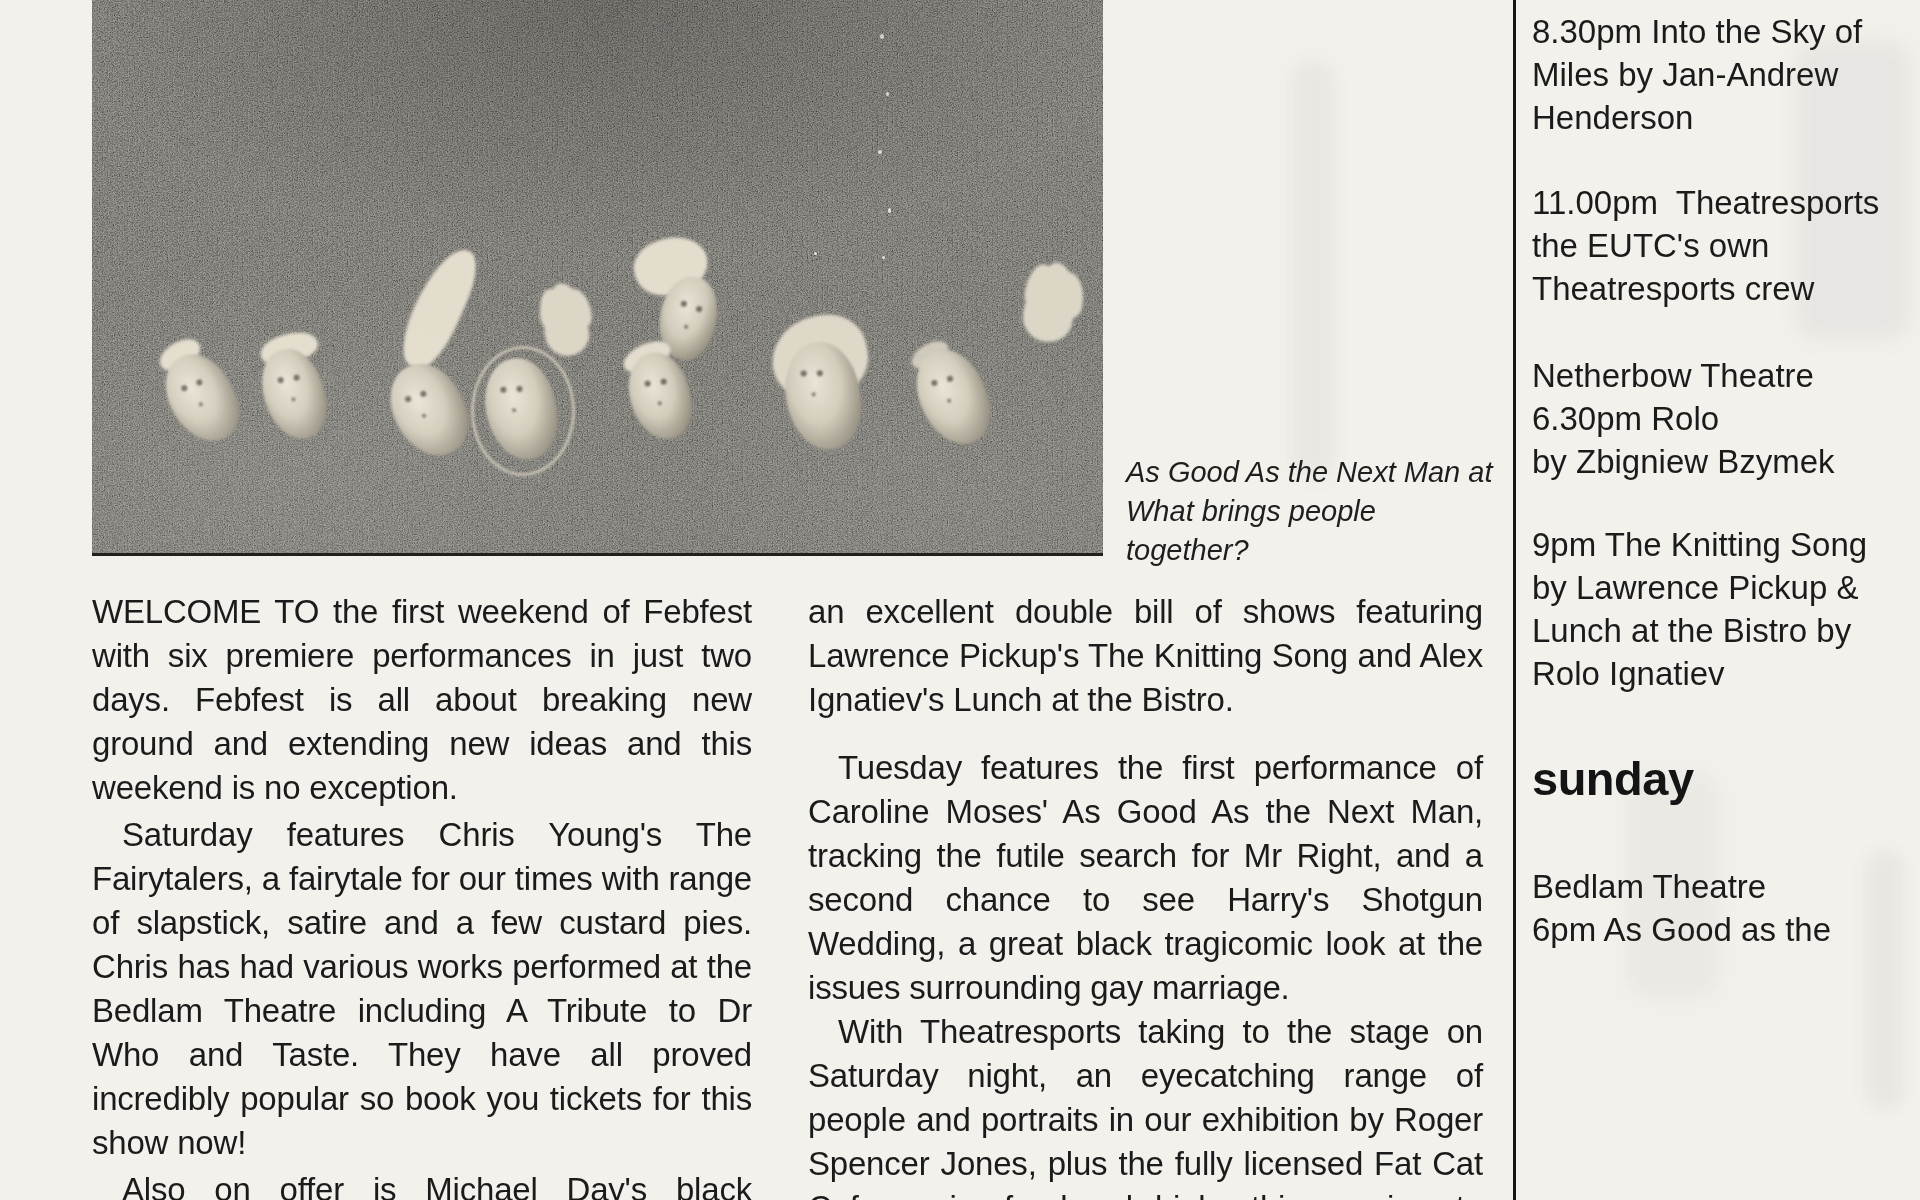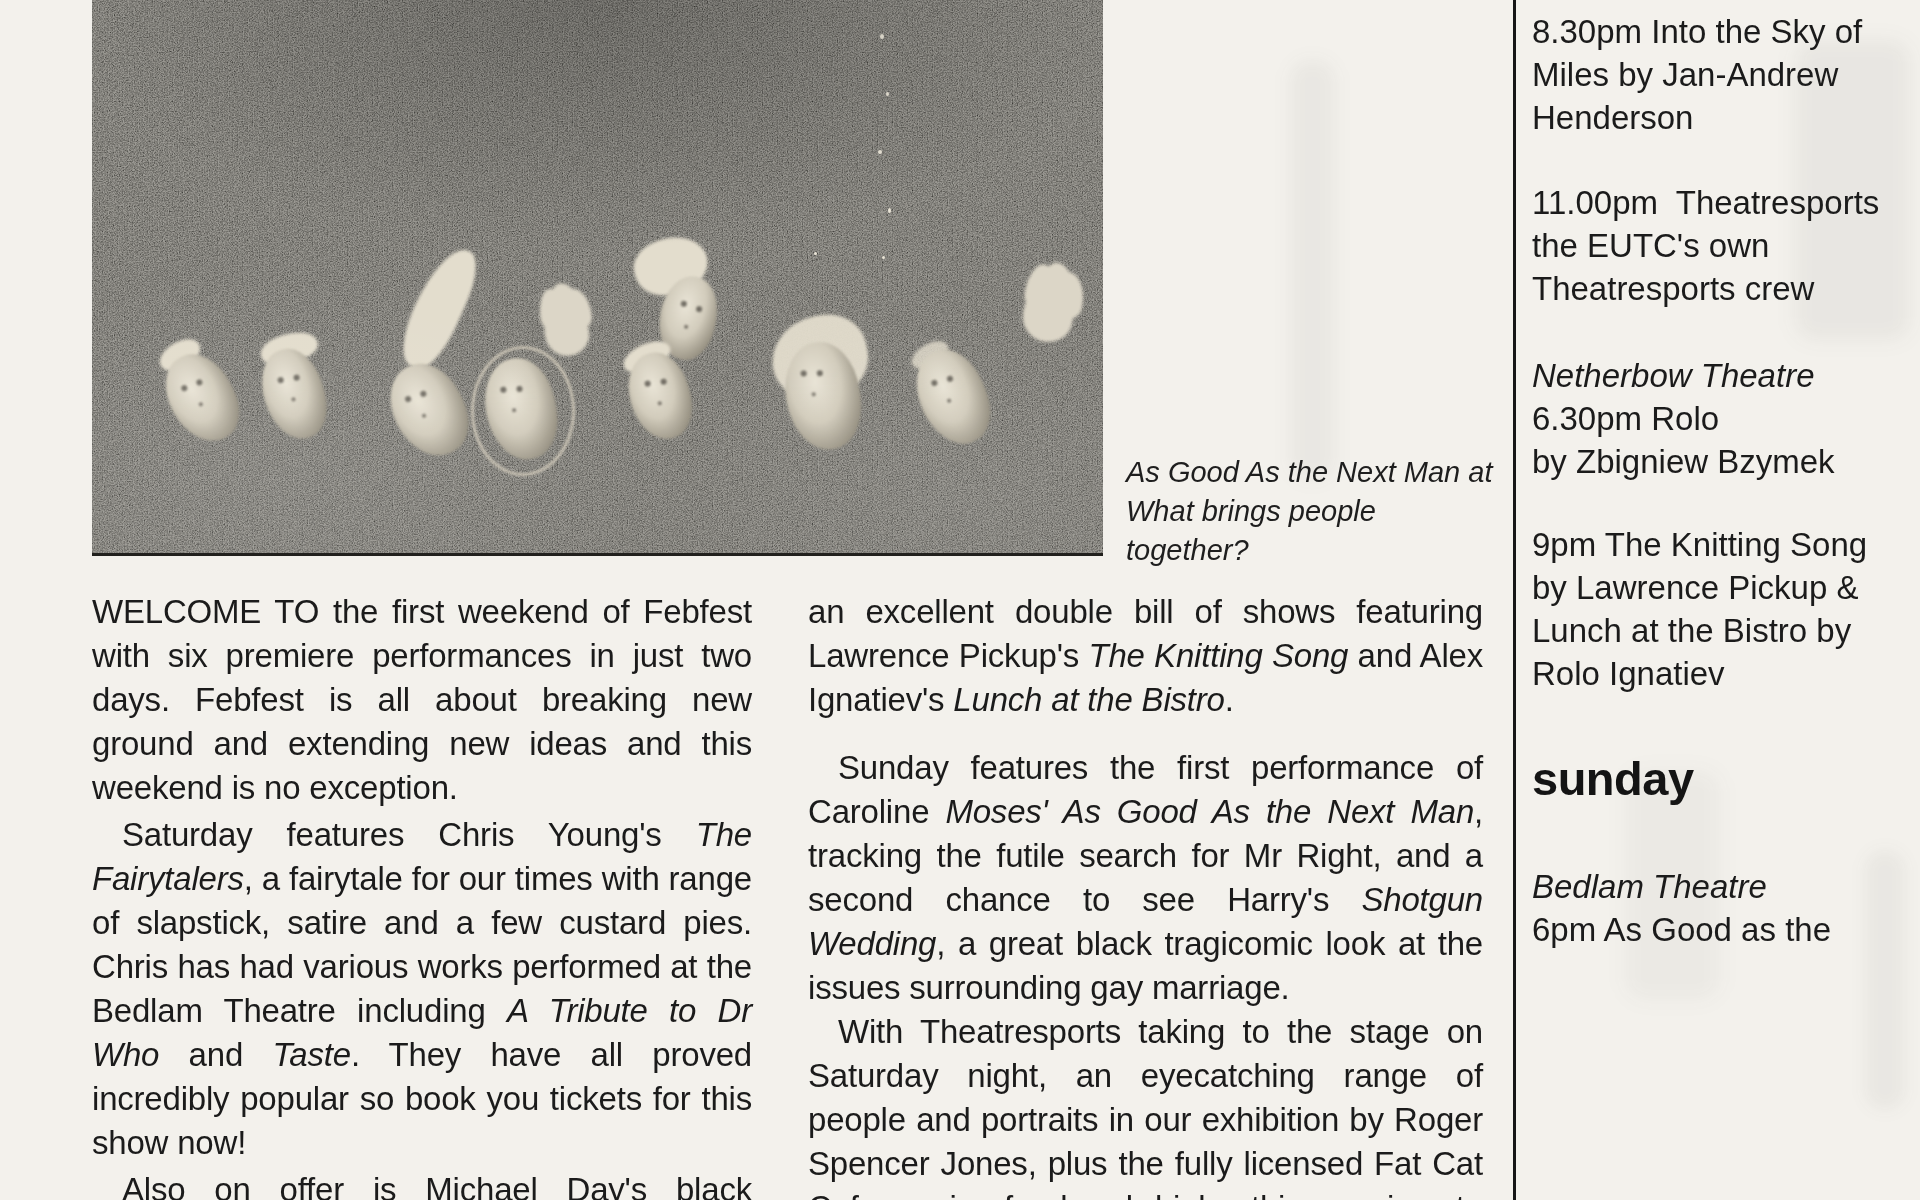--- a/index.html
+++ b/index.html
@@ -92,21 +92,21 @@
   .sidebar .line{white-space:pre;}
   .block:nth-child(1){margin-top:10px;}
   .block:nth-child(2){margin-top:42px;}
   .block:nth-child(3){margin-top:44px;}
   .block:nth-child(4){margin-top:40px;}
   .block:nth-child(5){margin-top:56px;}
   .block:nth-child(6){margin-top:58px;}
   .block:nth-child(7){margin-top:40px;}
   .block-heading .line{font-size:47px;line-height:56px;font-weight:700;letter-spacing:-0.5px;color:#141414;}
 
-  .st-italic{font-style:italic;}
+  .st-italic{}
   .st-bold{font-weight:400;}
 
   
   .smudge{position:absolute;pointer-events:none;border-radius:20px;}
   .sm1{left:1290px;top:60px;width:45px;height:420px;background:rgba(60,60,55,.05);filter:blur(9px);}
   .sm2{left:1795px;top:40px;width:115px;height:300px;background:rgba(60,60,55,.055);filter:blur(10px);}
   .sm3{left:1625px;top:770px;width:95px;height:230px;background:rgba(60,60,55,.04);filter:blur(10px);}
   .sm4{left:1865px;top:850px;width:40px;height:260px;background:rgba(60,60,55,.05);filter:blur(8px);}
 </style>
 </head>
@@ -170,21 +170,21 @@
       <div>What brings people together?</div>
     </div>
 
   <div class="col col-left">
       <p class="para"><span>WELCOME TO the first weekend of Febfest with six premiere performances in just two days. Febfest is all about breaking new ground and extending new ideas and this weekend is no exception.</span></p>
       <p class="para"><span>Saturday features Chris Young's </span><span class="st-italic">The Fairytalers</span><span>, a fairytale for our times with range of slapstick, satire and a few custard pies. Chris has had various works performed at the Bedlam Theatre including </span><span class="st-italic">A Tribute to Dr Who</span><span> and </span><span class="st-italic">Taste</span><span>. They have all proved incredibly popular so book you tickets for this show now!</span></p>
       <p class="para"><span>Also on offer is Michael Day's black comedy </span></p>
     </div>
   <div class="col col-middle">
       <p class="para"><span>an excellent double bill of shows featuring Lawrence Pickup's </span><span class="st-italic">The Knitting Song</span><span> and Alex Ignatiev's </span><span class="st-italic">Lunch at the Bistro</span><span>.</span></p>
-      <p class="para"><span>Sunday features the first performance of Caroline </span><span class="st-italic">Moses' As Good As the Next Man</span><span>, tracking the futile search for Mr Right, and a second chance to see Harry's </span><span class="st-italic">Shotgun Wedding</span><span>, a great black tragicomic look at the issues surrounding gay marriage.</span></p>
+      <p class="para"><span>Tuesday features the first performance of Caroline </span><span class="st-italic">Moses' As Good As the Next Man</span><span>, tracking the futile search for Mr Right, and a second chance to see Harry's </span><span class="st-italic">Shotgun Wedding</span><span>, a great black tragicomic look at the issues surrounding gay marriage.</span></p>
       <p class="para"><span>With Theatresports taking to the stage on Saturday night, an eyecatching range of people and portraits in our exhibition by Roger Spencer Jones, plus the fully licensed Fat Cat Cafe serving food and drinks, this promises to be a big weekend</span></p>
     </div>
 
   <div class="divider"></div>
   <div class="sidebar">
       <div class="block block-event">
         <div class="line"><span>8.30pm </span><span class="st-bold">Into the Sky of</span></div>
         <div class="line"><span class="st-bold">Miles</span><span> by Jan-Andrew</span></div>
         <div class="line"><span>Henderson</span></div>
       </div>

